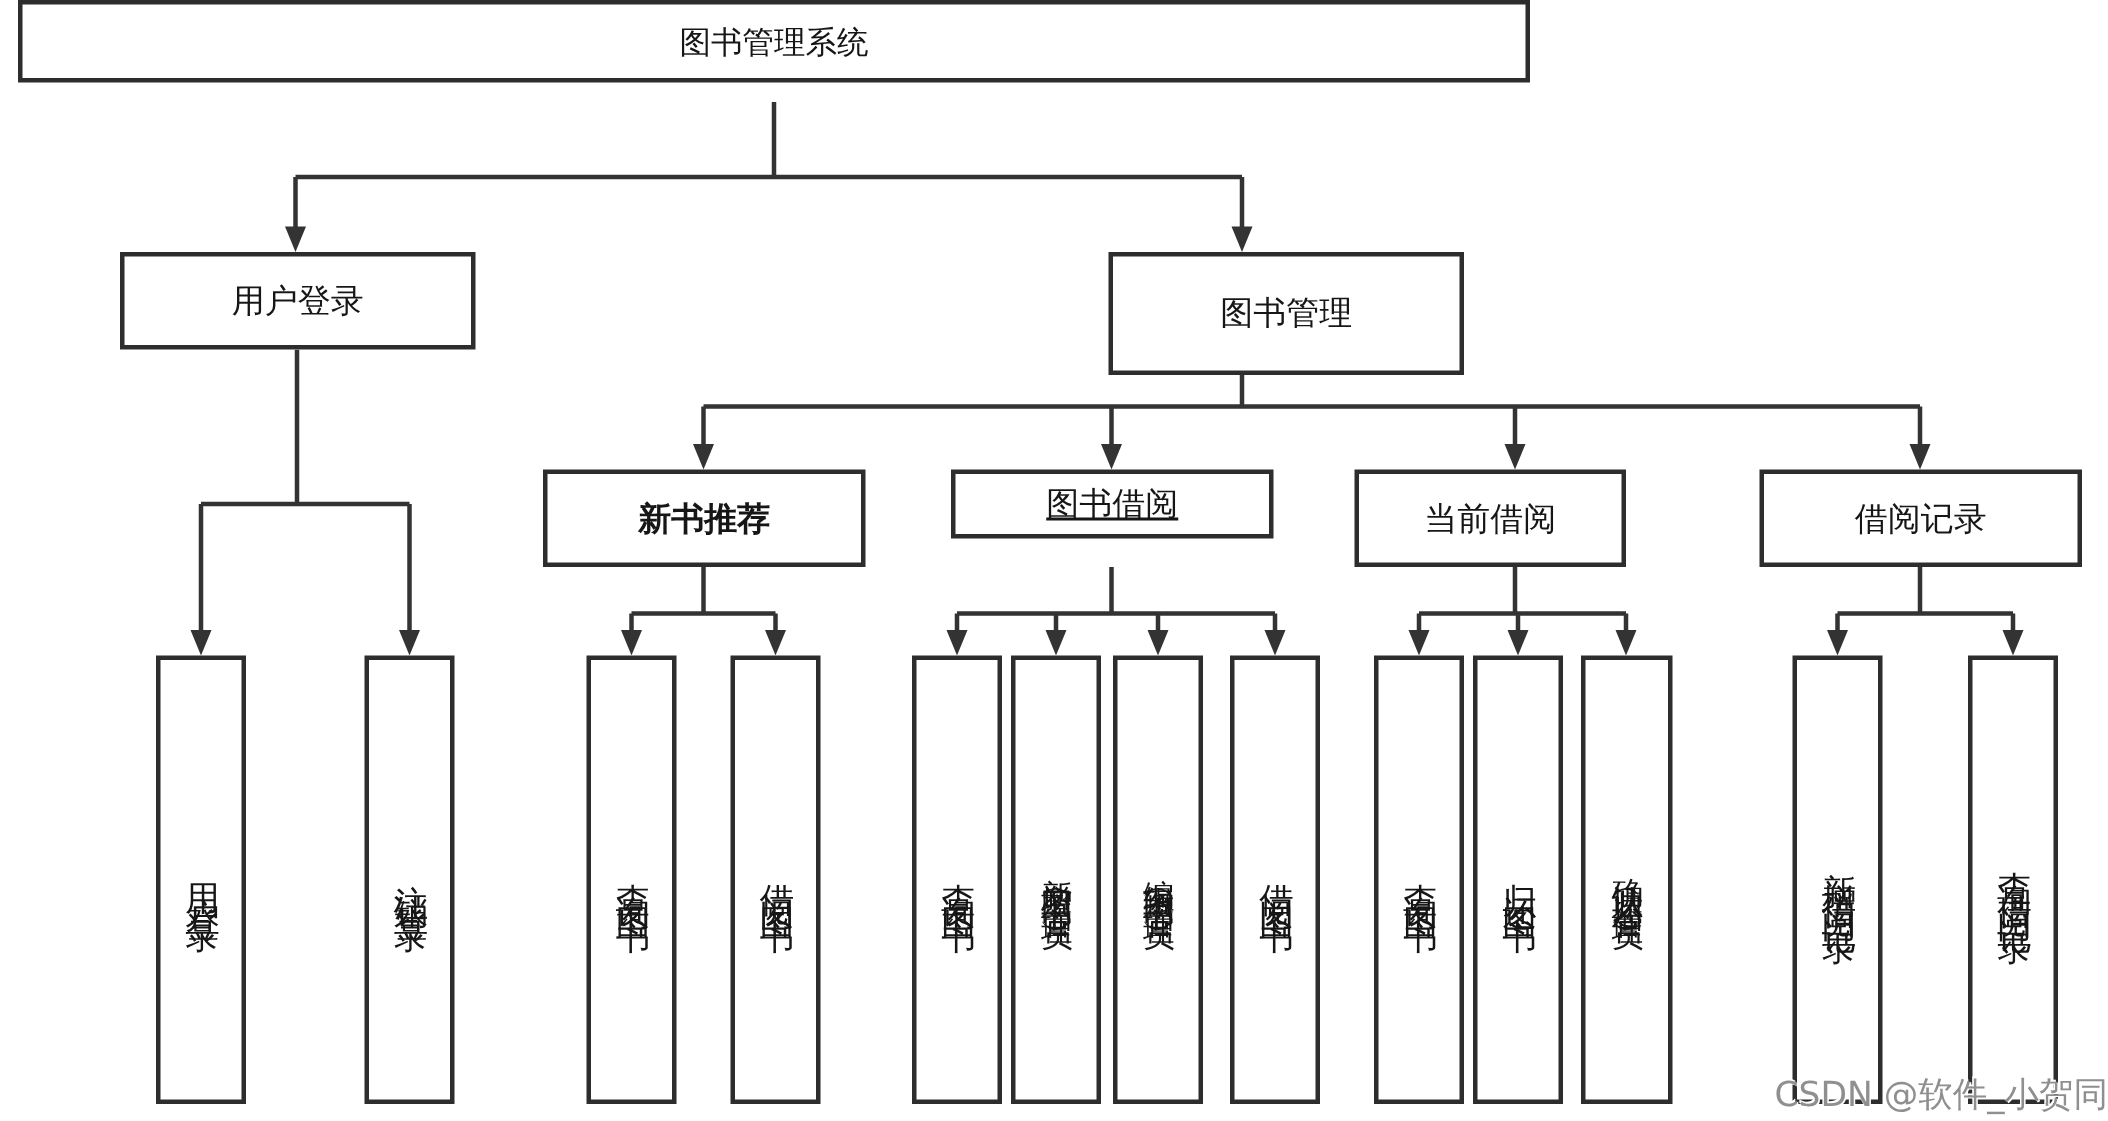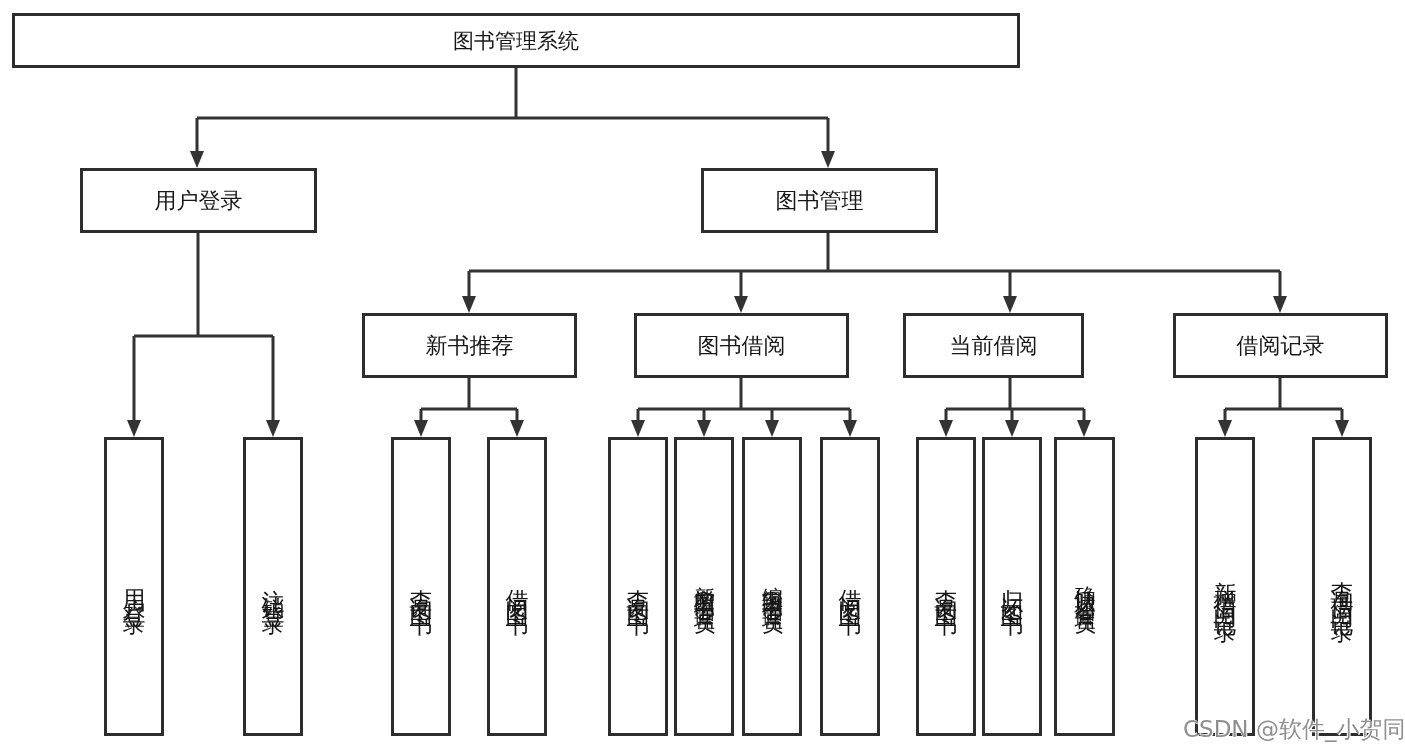--- a/index.html
+++ b/index.html
@@ -57,27 +57,27 @@
       <polygon points="765,420 779,420 772,437"></polygon>
       <polygon points="843,420 857,420 850,437"></polygon>
       <polygon points="939,420 953,420 946,437"></polygon>
       <polygon points="1005,420 1019,420 1012,437"></polygon>
       <polygon points="1077,420 1091,420 1084,437"></polygon>
       <polygon points="1218,420 1232,420 1225,437"></polygon>
       <polygon points="1335,420 1349,420 1342,437"></polygon>
     </g>
   </svg>
 
-  <div class="node h-node root-node" style="left:12px; top:13px; width:1008px; height:55px;">图书管理系统</div>
+  <div class="node h-node root-node" style="left:12px; top:0; width:1008px; height:55px;">图书管理系统</div>
 
   <div class="node h-node" style="left:80px; top:168px; width:237px; height:65px;">用户登录</div>
-  <div class="node h-node" style="left:701px; top:168px; width:237px; height:65px;">图书管理</div>
+  <div class="node h-node" style="left:739px; top:168px; width:237px; height:82px;">图书管理</div>
 
-  <div class="node h-node" style="left:362px; top:313px; width:215px; height:65px;">新书推荐</div>
-  <div class="node h-node" style="left:634px; top:313px; width:215px; height:65px;">图书借阅</div>
+  <div class="node h-node" style="left:362px; top:313px; width:215px; height:65px;font-weight:bold;">新书推荐</div>
+  <div class="node h-node" style="left:634px; top:313px; width:215px; height:46px;text-decoration:underline;">图书借阅</div>
   <div class="node h-node" style="left:903px; top:313px; width:181px; height:65px;">当前借阅</div>
   <div class="node h-node" style="left:1173px; top:313px; width:215px; height:65px;">借阅记录</div>
 
   <div class="node v-node" style="left:104px; top:437px; width:60px; height:299px;">
     <span>用户登录</span>
   </div>
   <div class="node v-node" style="left:243px; top:437px; width:60px; height:299px;">
     <span>注销登录</span>
   </div>
 

